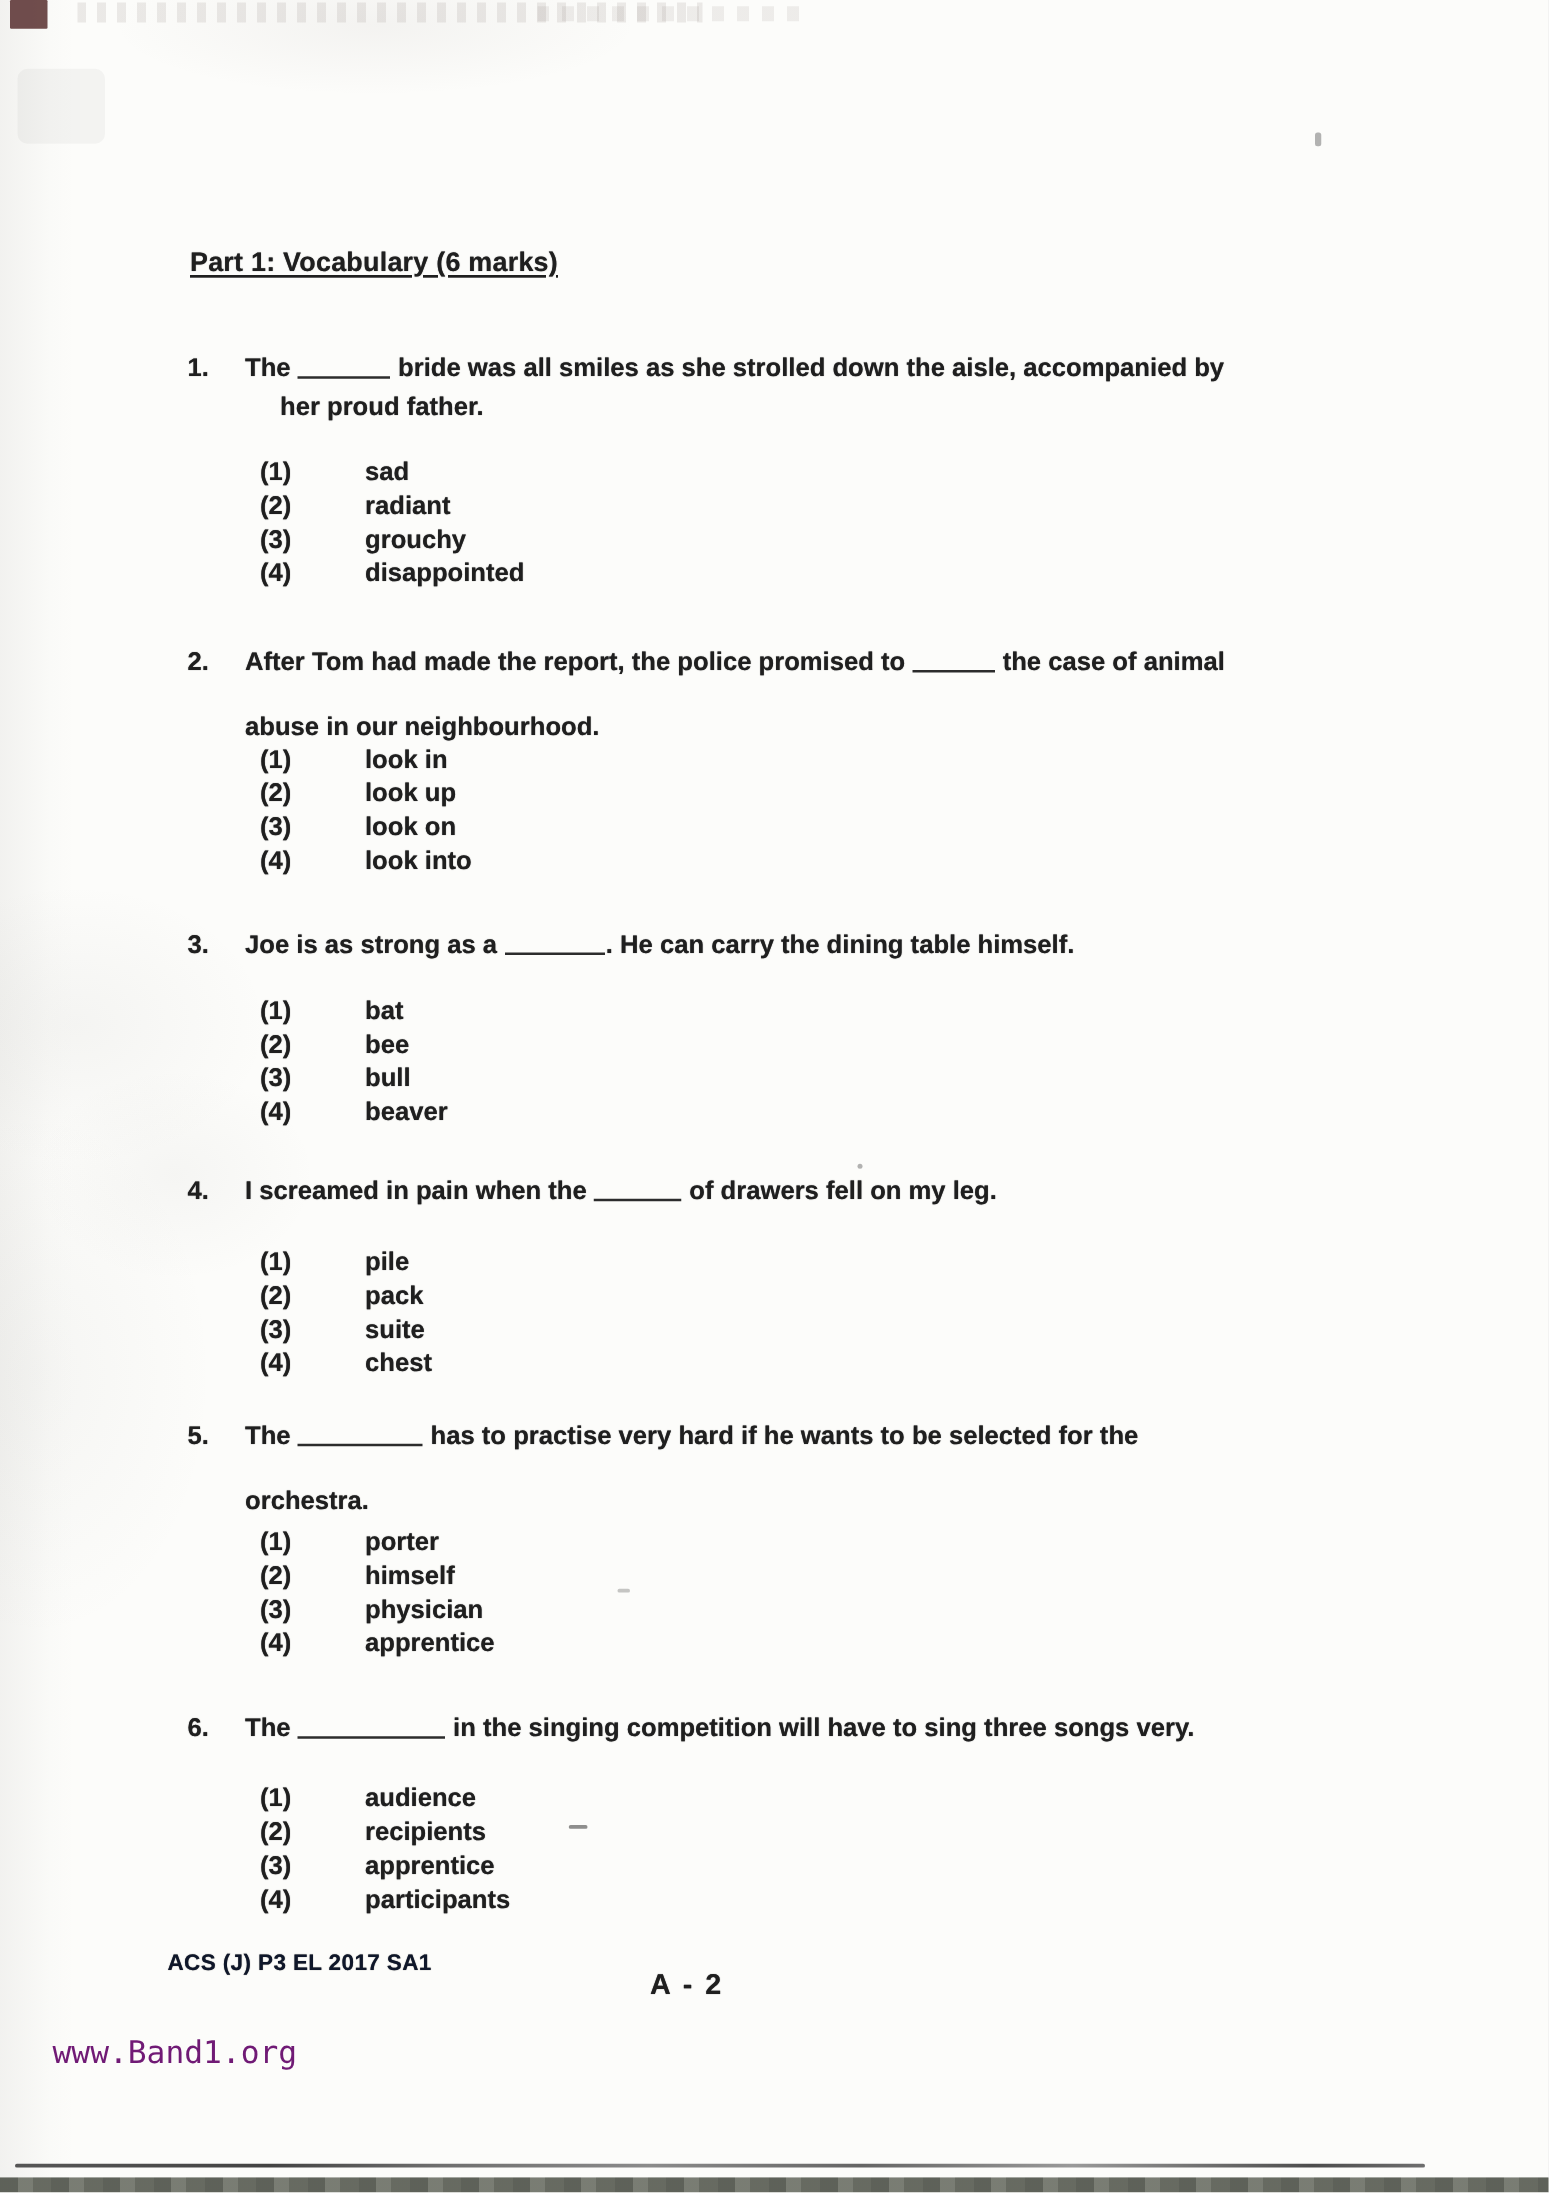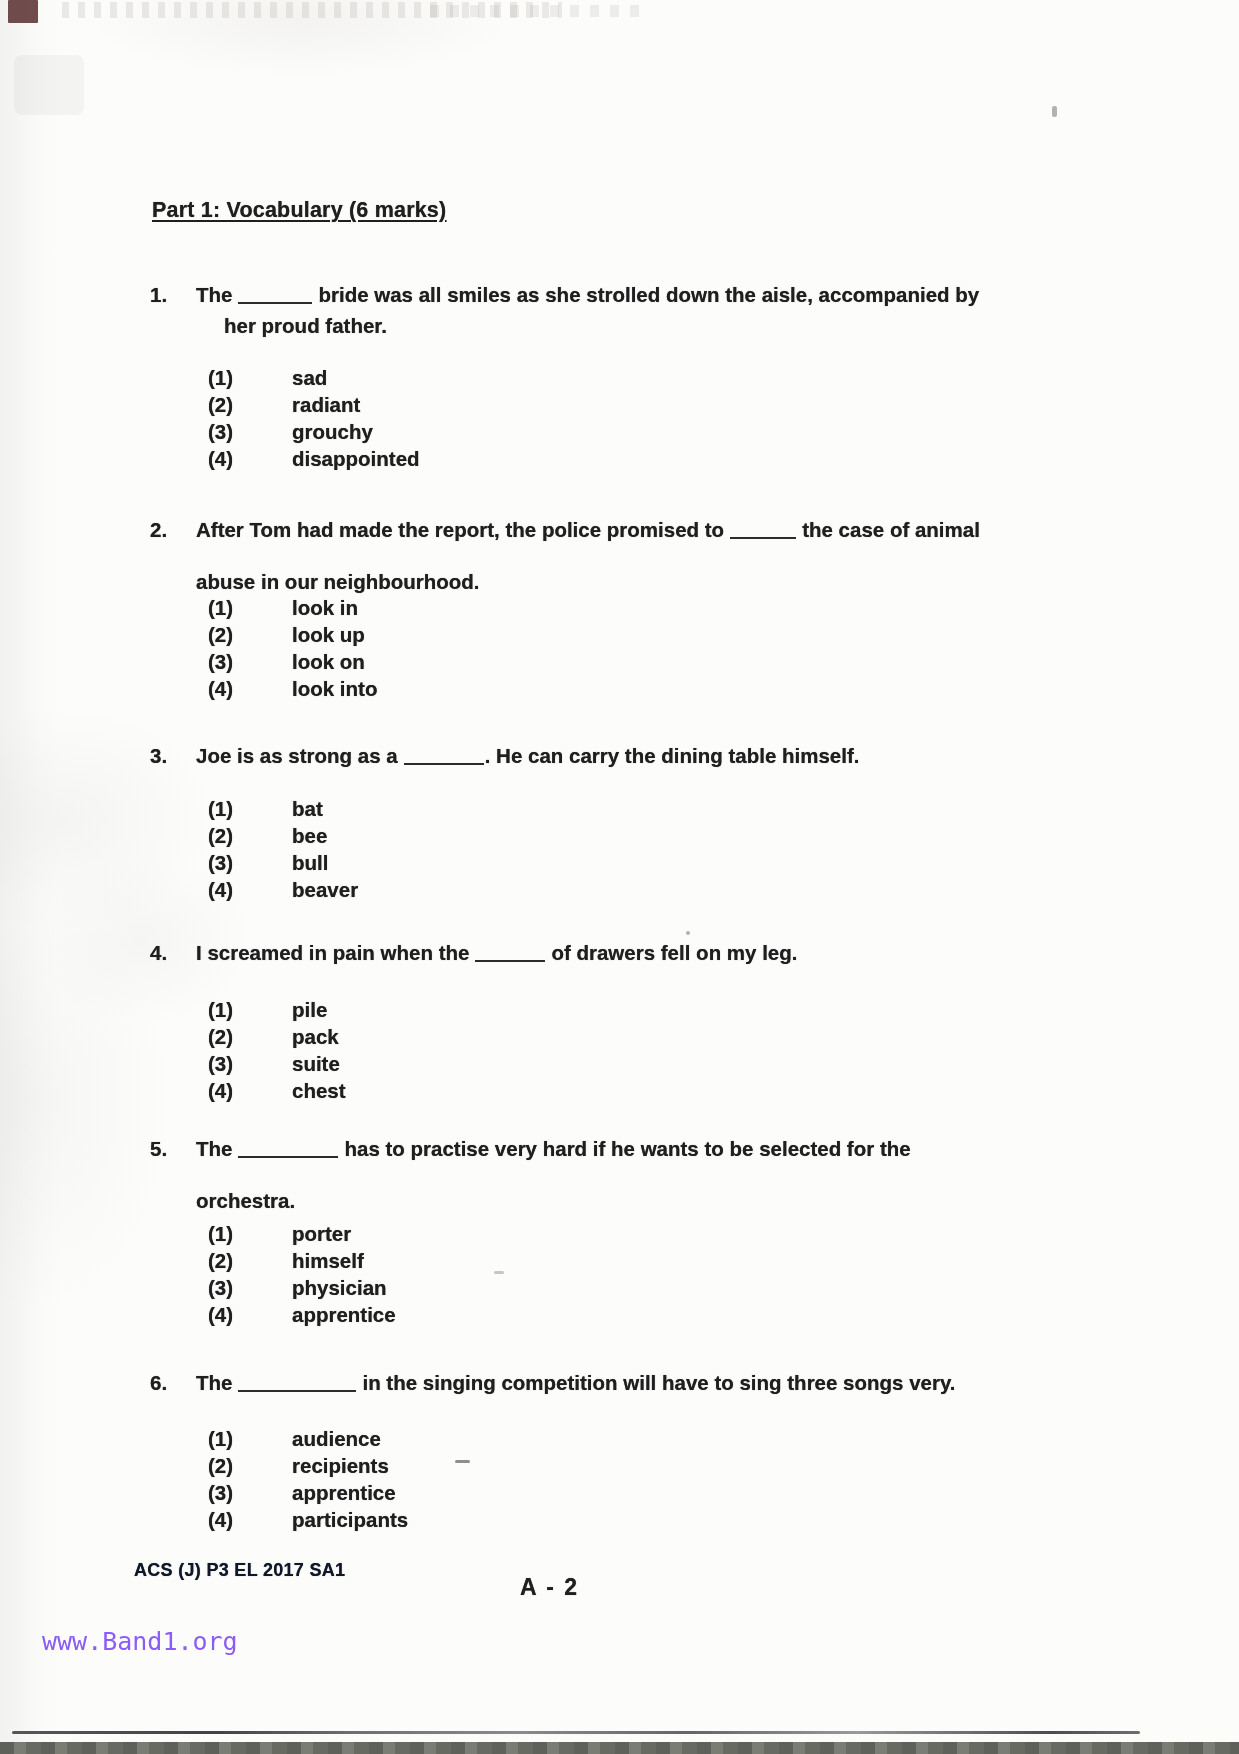--- a/index.html
+++ b/index.html
@@ -42,21 +42,21 @@
   .onum{display:inline-block;width:84px;flex:0 0 84px;margin-left:58px;}
   .blank{
     display:inline-block;height:13px;border-bottom:2px solid #2c2c2c;
     margin:0 6px;transform:translateY(2px);
   }
   .footer-code{left:134px;top:1560px;font-size:18px;font-weight:700;letter-spacing:.3px;color:#0f172a;}
   .page-num{left:520px;top:1562px;font-size:23px;font-weight:700;letter-spacing:2px;margin-top:12px;}
   .watermark{
     left:42px;top:1627px;font-size:25px;
     font-family:"DejaVu Sans Mono","Liberation Mono",monospace;
-    color:#8b5cf6;font-weight:400;text-shadow:none;
+    color:#701a75;font-weight:400;text-shadow:none;
   }
   
   .corner-mark{left:8px;top:0;width:30px;height:23px;background:#5c3434;opacity:.88;border-radius:1px;}
   .ghost-strip-1{left:62px;top:2px;width:500px;height:16px;opacity:.12;
     background:repeating-linear-gradient(90deg,#6a5a55 0 7px,transparent 7px 16px);}
   .ghost-strip-2{left:430px;top:5px;width:210px;height:12px;opacity:.10;
     background:repeating-linear-gradient(90deg,#6a5a55 0 9px,transparent 9px 20px);}
   .ghost-blotch{left:14px;top:55px;width:70px;height:60px;opacity:.05;background:#55504c;border-radius:8px;}
   .speck{background:#444;opacity:.4;border-radius:2px;}
   .thin-line{

